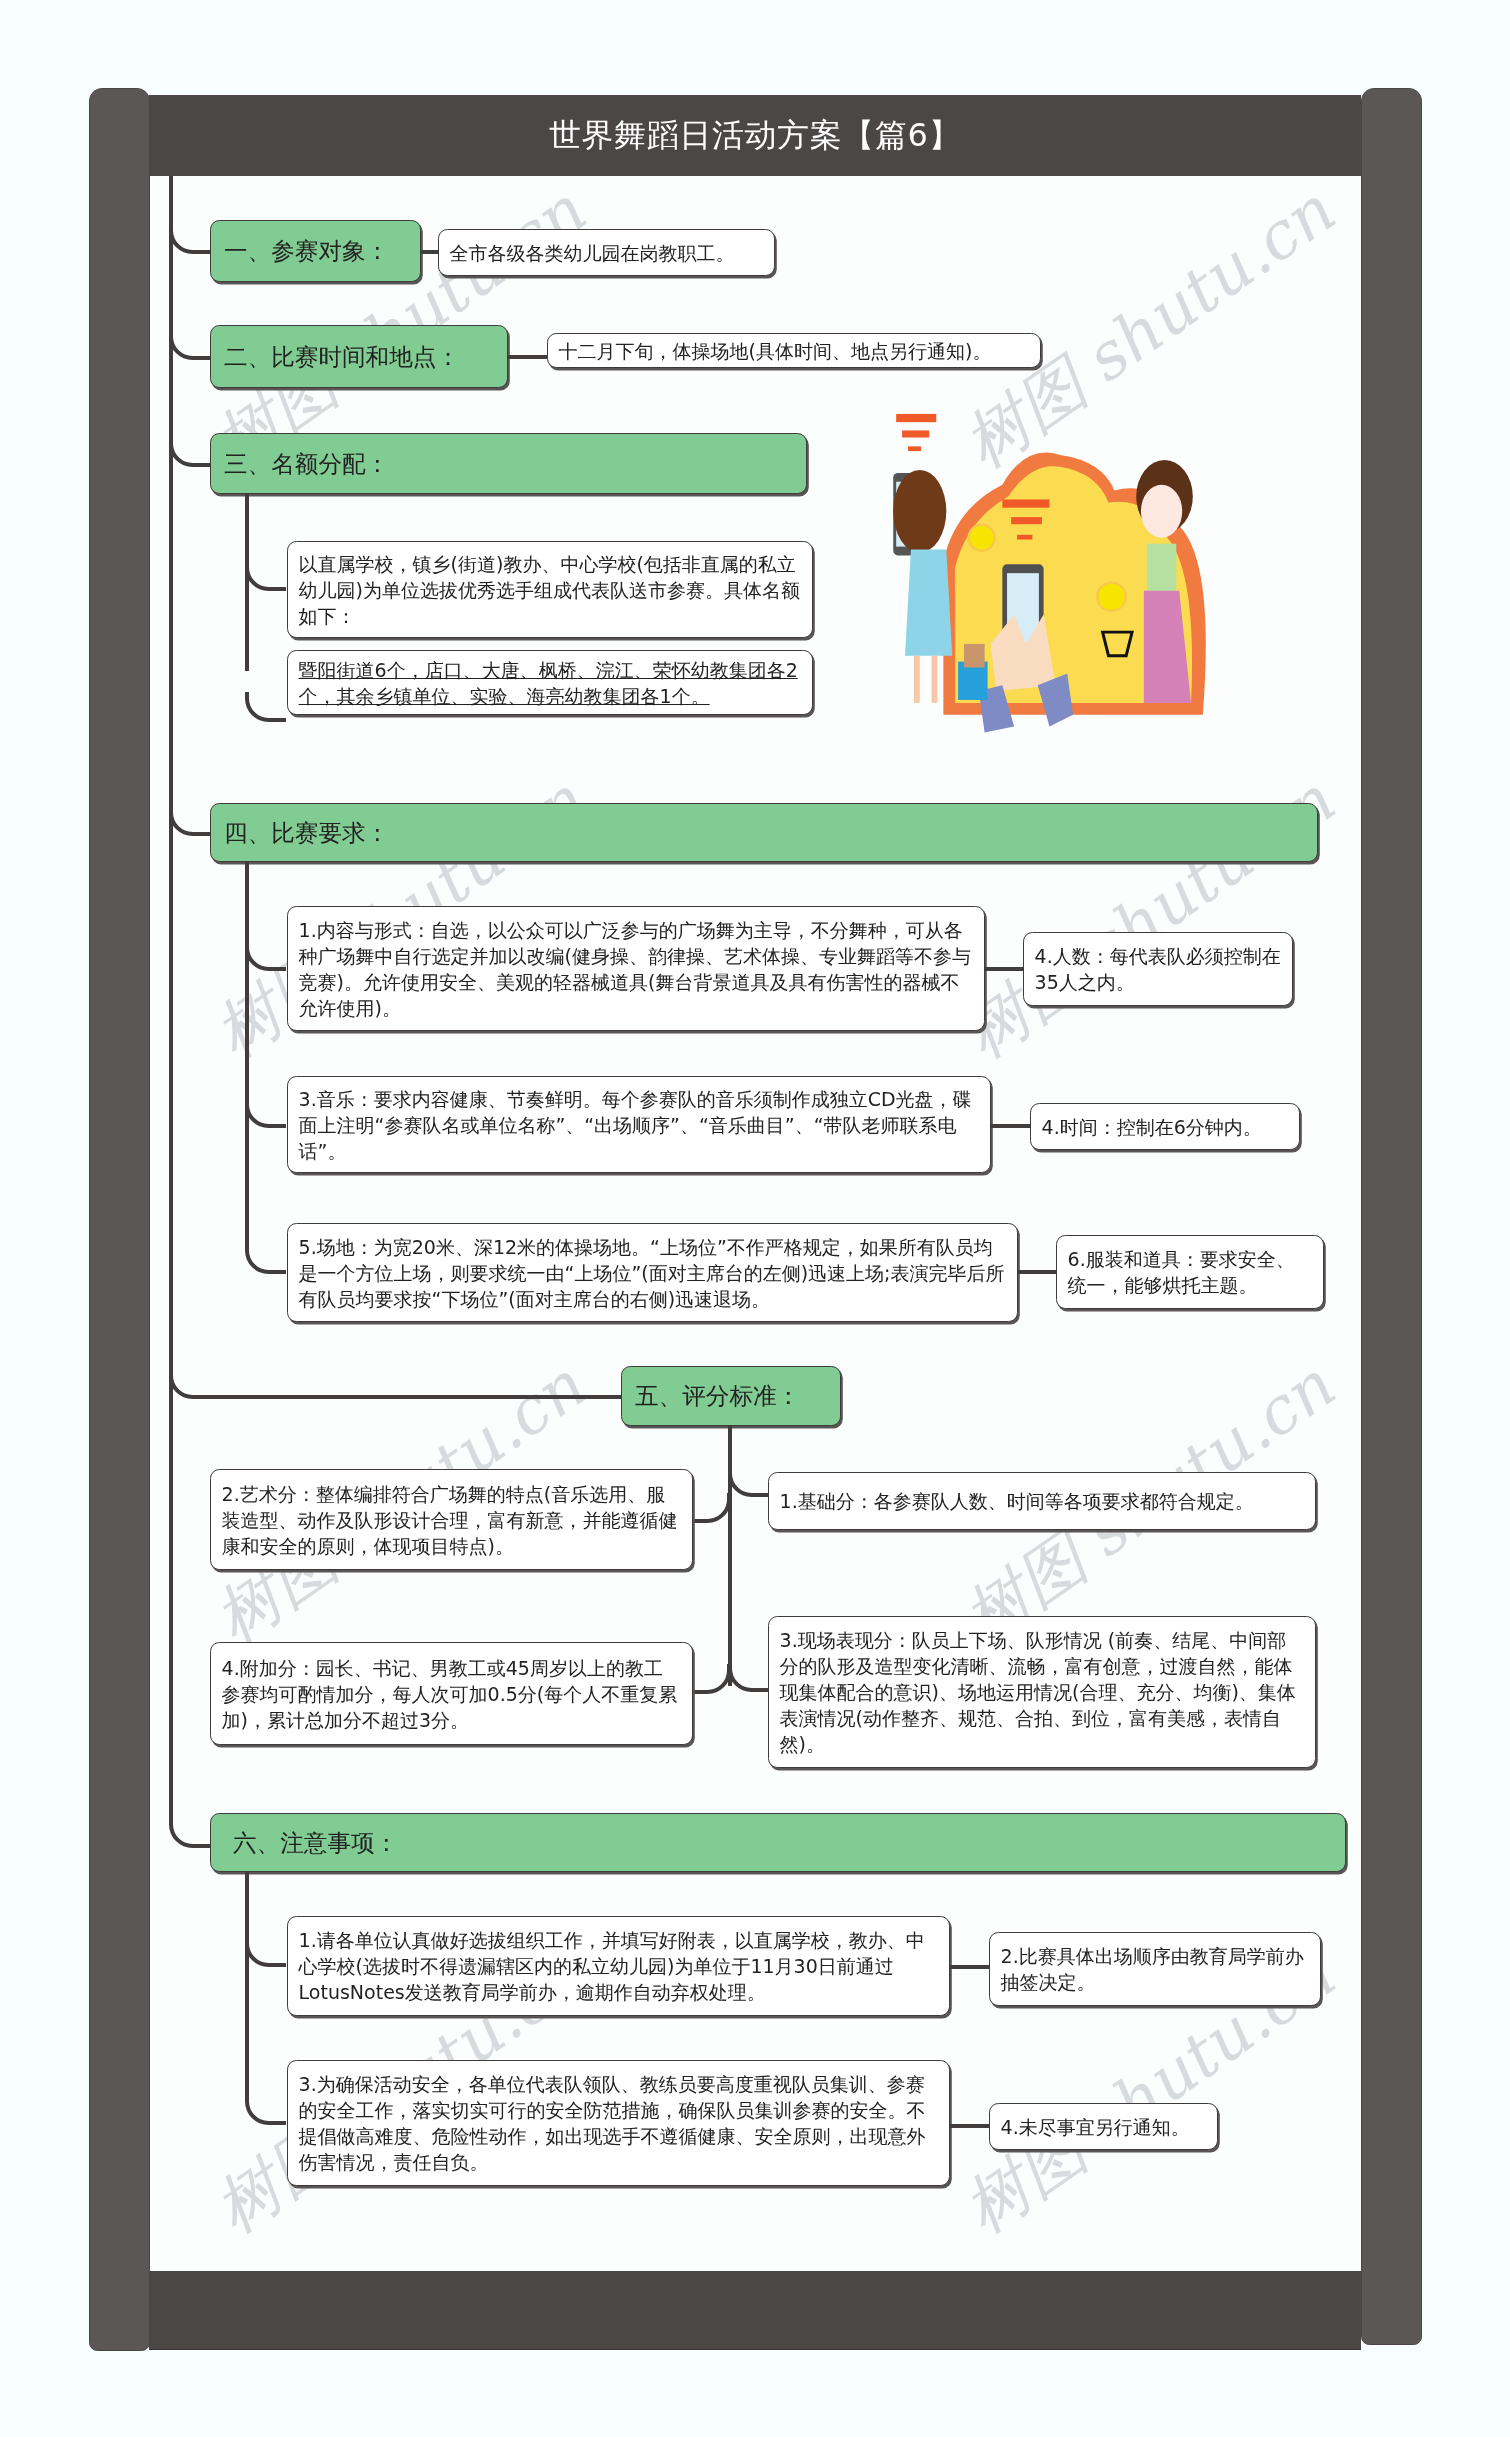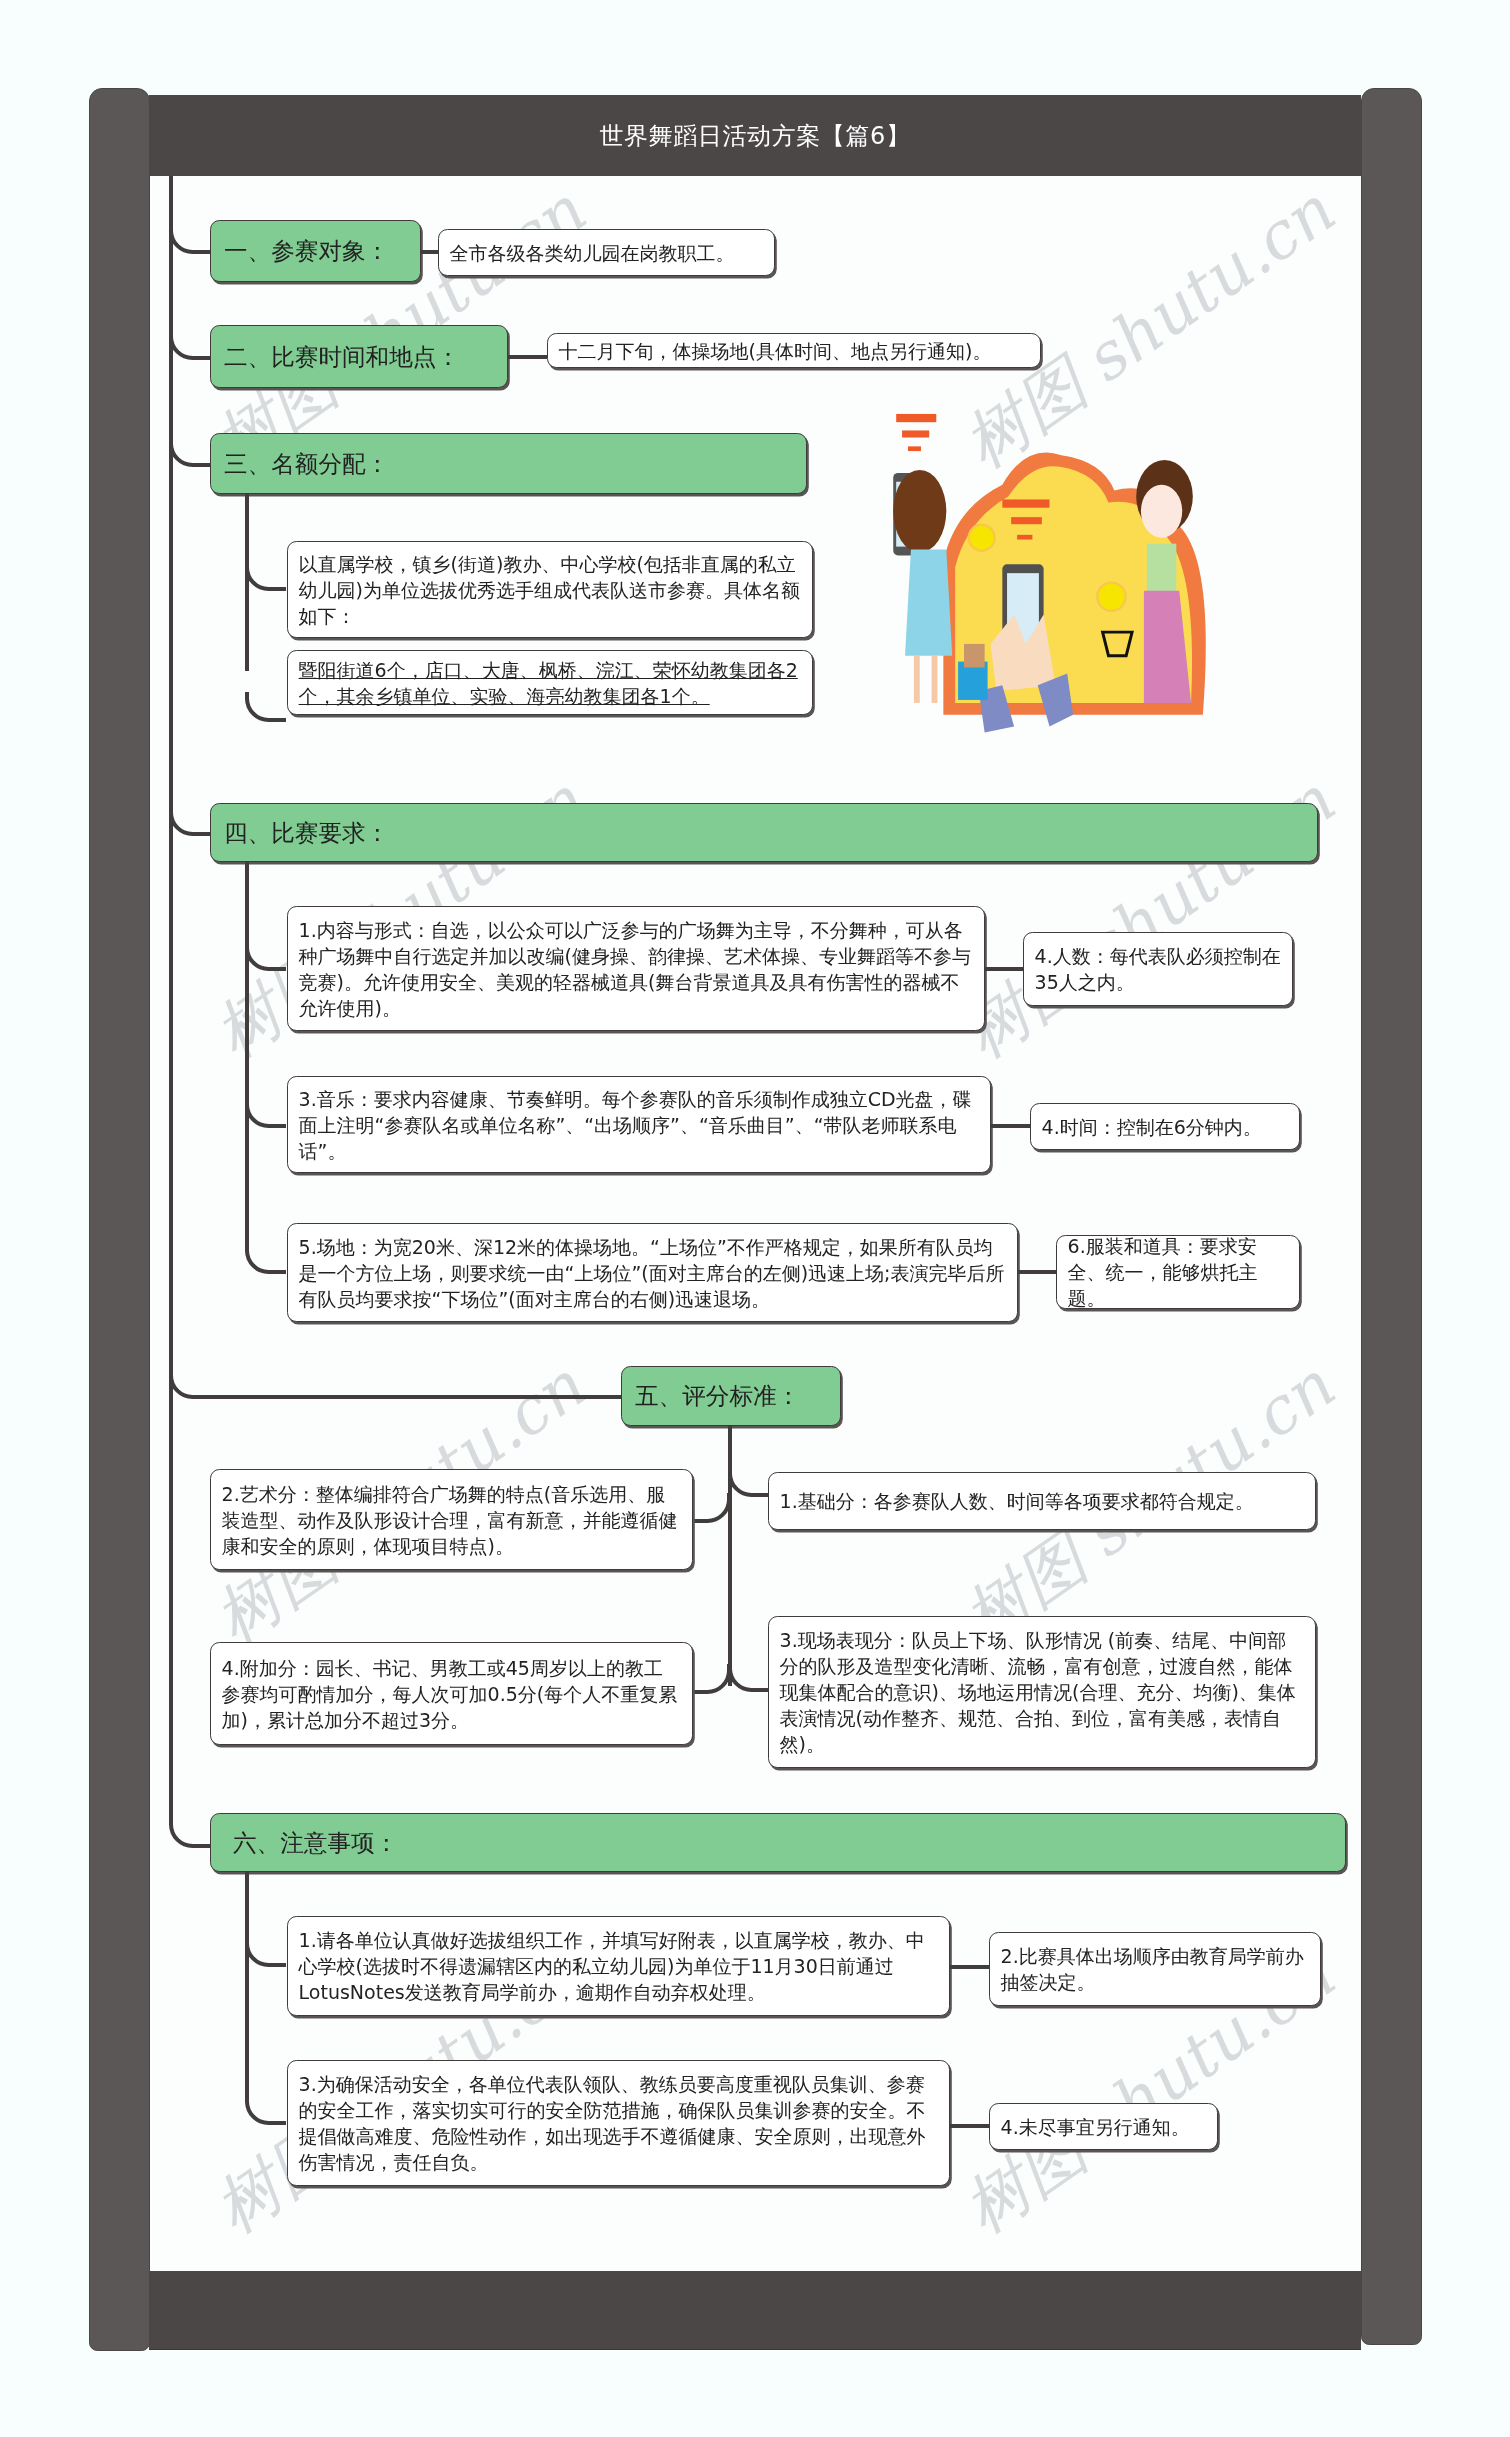--- a/index.html
+++ b/index.html
@@ -1,19 +1,19 @@
 <!DOCTYPE html>
 <html style="font-size:9.4px"><head>
 <meta charset="utf-8">
 <style>
   html,body{margin:0;padding:0;}
   body{width:1511px;height:2438px;background:#f8fdfd;position:relative;overflow:hidden;font-family:"DejaVu Sans","Liberation Sans",sans-serif;color:#222;}
   .rail{position:absolute;background:#5b5756;border:1.2px solid #4a4646;box-sizing:border-box;border-radius:13px 13px 8.3px 8.3px;}
   .bar{position:absolute;background:#4c4747;}
-  .title{position:absolute;left:149px;top:95px;width:1212px;height:81px;display:flex;align-items:center;justify-content:center;color:#fff;font-size:24px;letter-spacing:0.6px;}
+  .title{position:absolute;left:149px;top:95px;width:1212px;height:81px;display:flex;align-items:center;justify-content:center;color:#fff;font-size:32px;letter-spacing:0.6px;}
   .content{position:absolute;left:149px;top:176px;width:1212px;height:2095px;background:#fcfefe;}
   .node{position:absolute;box-sizing:border-box;border:1.8px solid #3f3b3b;border-radius:9.4px;box-shadow:1.8px 2.4px 0 #5a5555;}
   .topic{background:#80cc92;font-size:23.6px;display:flex;align-items:center;padding-left:13px;color:#222;}
   .leaf{background:#fff;font-size:19px;line-height:26px;padding:7px 10.6px;display:flex;align-items:center;color:#222;}
   .line{position:absolute;background:#413d3d;}
   .curve{position:absolute;border-left:4.1px solid #413d3d;border-bottom:4.1px solid #413d3d;border-bottom-left-radius:23.6px;box-sizing:border-box;}
   .curve-r{position:absolute;border-right:4.1px solid #413d3d;border-bottom:4.1px solid #413d3d;border-bottom-right-radius:23.6px;box-sizing:border-box;}
   .wm{position:absolute;color:rgba(150,155,160,0.35);font-family:"DejaVu Serif",serif;font-style:italic;font-size:65px;transform:rotate(-35deg);white-space:nowrap;pointer-events:none;}
   .illus{position:absolute;left:849px;top:408px;width:460px;height:348px;}
 </style>
@@ -125,21 +125,21 @@
   </div>
 <div class="line" style="left:991px;top:1124px;width:39px;height:3.5px;"></div>
 <div class="node leaf" style="left:1030px;top:1103px;width:270px;height:47px;">
     <span>4.时间：控制在6分钟内。</span>
   </div>
 
 <div class="node leaf" style="left:287px;top:1223px;width:731px;height:99px;">
     <span>5.场地：为宽20米、深12米的体操场地。“上场位”不作严格规定，如果所有队员均是一个方位上场，则要求统一由“上场位”(面对主席台的左侧)迅速上场;表演完毕后所有队员均要求按“下场位”(面对主席台的右侧)迅速退场。</span>
   </div>
 <div class="line" style="left:1017px;top:1270px;width:39px;height:3.5px;"></div>
-<div class="node leaf" style="left:1056px;top:1235px;width:244px;height:74px;">
+<div class="node leaf" style="left:1056px;top:1235px;width:268px;height:74px;">
     <span>6.服装和道具：要求安全、统一，能够烘托主题。</span>
   </div>
 
 <div class="node topic" style="left:621px;top:1366px;width:220px;height:60px;">
     <span>五、评分标准：</span>
   </div>
 <div class="line" style="left:728px;top:1426px;width:3.5px;height:260px;"></div>
 <div class="curve" style="left:728px;top:1469px;width:40px;height:28px;"></div>
 <div class="curve" style="left:728px;top:1664px;width:40px;height:28px;"></div>
 <div class="curve-r" style="left:693px;top:1493px;width:38px;height:29.5px;"></div>

